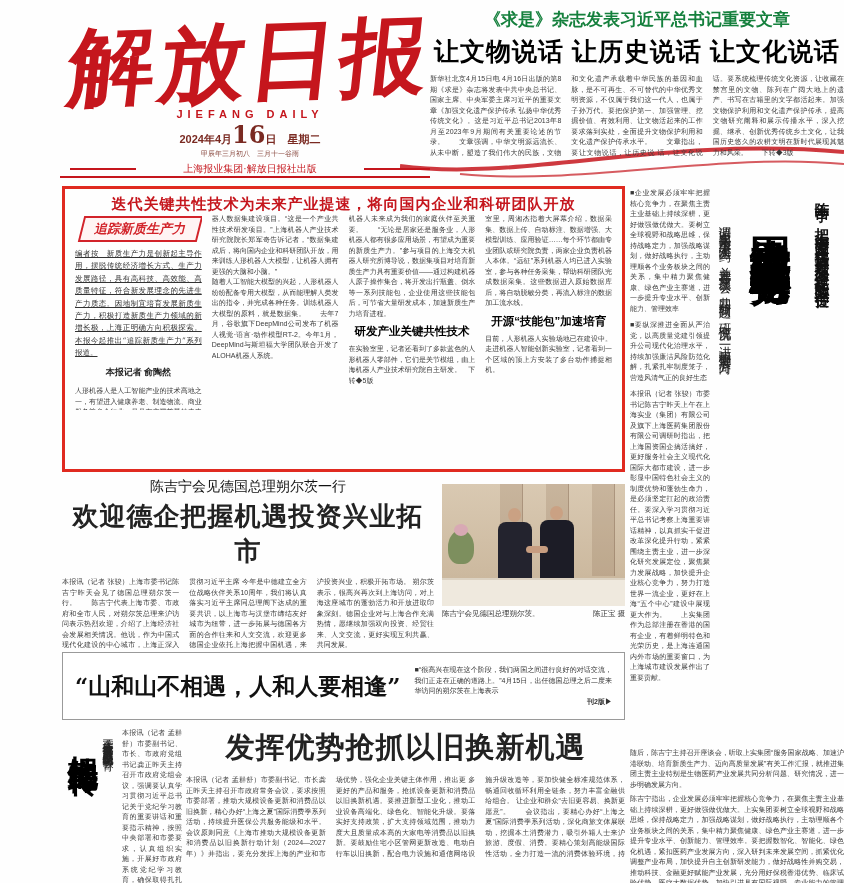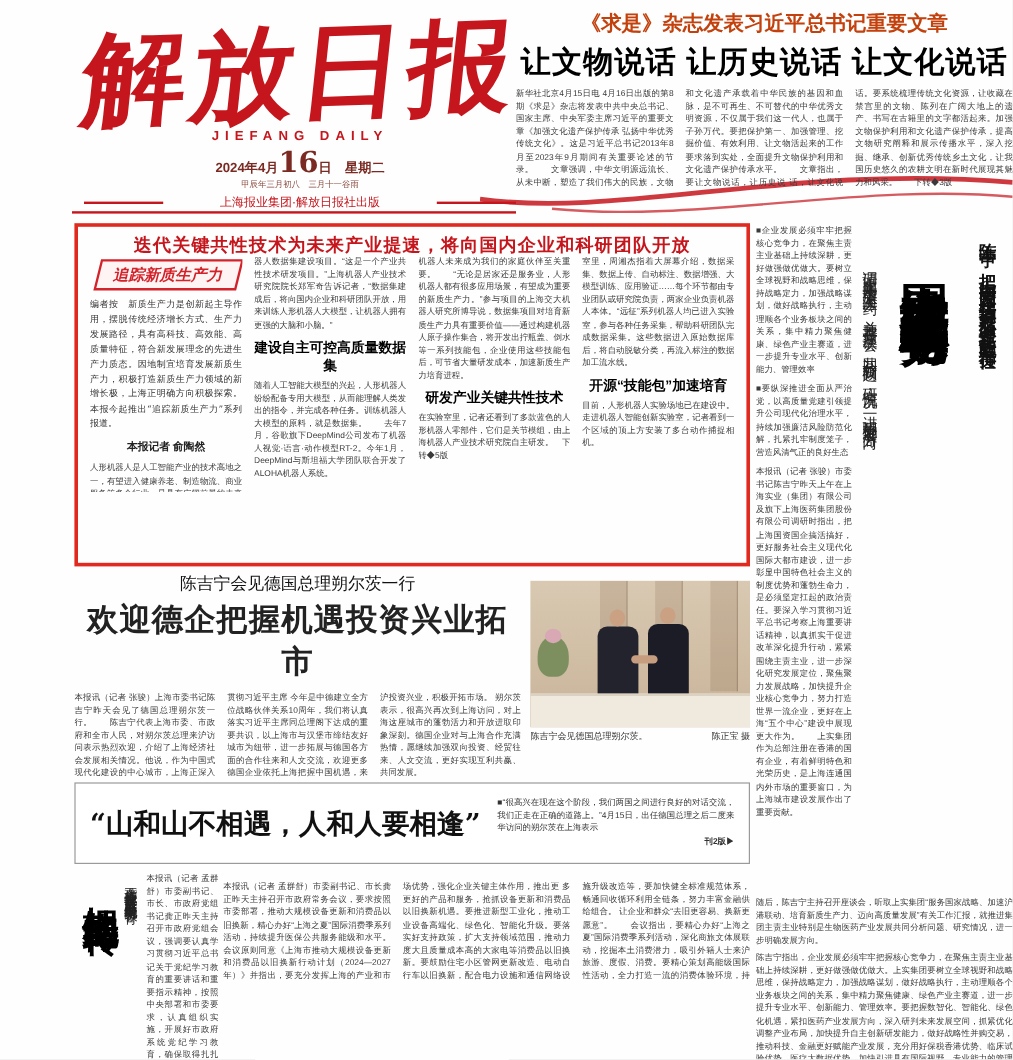--- a/index.html
+++ b/index.html
@@ -12,31 +12,31 @@
   #masthead-title{font-family:"DejaVu Serif",serif;font-weight:bold;color:#c5161d;
       font-size:86px;letter-spacing:4px;transform:skewX(-8deg) rotate(-2deg);line-height:1;}
   #masthead-en{color:#c5161d;font-size:11px;letter-spacing:5px;font-weight:bold;text-align:center;}
   .dateline{color:#7a2a22;font-size:11px;font-weight:bold;text-align:center;}
   .dateday{font-size:24px;font-family:"DejaVu Serif",serif;}
   .lunar{color:#8a4a40;font-size:7px;text-align:center;}
   .issue{color:#7a2a22;font-size:10px;font-weight:bold;text-align:center;}
   .publisher{color:#c5161d;font-size:10px;text-align:center;display:flex;align-items:center;justify-content:center;gap:8px;}
   .pubrule{height:2px;background:#c5161d;flex:1;}
   
-  .t-eyebrow{font-size:17px;font-weight:bold;text-align:center;color:#c2410c;}
+  .t-eyebrow{font-size:17px;font-weight:bold;text-align:center;color:#15803d;}
   .t-head{font-size:25px;font-weight:bold;text-align:center;color:#000;letter-spacing:1px;margin-top:4px;}
   
   #robot-box{border:3px solid #e02a20;box-sizing:border-box;padding:6px 10px 8px;}
   .box-eyebrow{color:#c5161d;font-size:15px;font-weight:bold;text-align:center;letter-spacing:1px;}
   .box-head{color:#000;font-size:39px;font-weight:bold;text-align:center;letter-spacing:1px;margin:4px 0 8px;}
   .boxcols{display:flex;gap:10px;height:196px;overflow:hidden;}
   .boxcol{flex:1;overflow:hidden;}
   .tag{display:inline-block;border:2px solid #d2232a;color:#d2232a;font-weight:bold;font-size:13px;
        padding:2px 12px;transform:skewX(-14deg);margin:2px 0 6px 6px;background:#fff4f4;}
-  .editor-note{font-family:"DejaVu Serif",serif;font-size:7.5px;line-height:1.65;text-align:justify;color:#333;}
+  .editor-note{font-family:"DejaVu Serif",serif;font-size:7.5px;line-height:1.65;text-align:justify;color:#333;text-decoration:underline;}
   .byline{text-align:center;font-weight:bold;font-size:9px;margin:7px 0;font-family:Liberation Serif, serif;}
   .subhead{font-size:11.5px;font-weight:bold;text-align:center;margin:5px 0;color:#000;}
   
   .vert{writing-mode:vertical-rl;text-orientation:upright;}
   #v-kicker{font-size:14.5px;font-weight:bold;letter-spacing:3px;color:#111;}
   #v-headline{font-size:41px;font-weight:bold;letter-spacing:2px;color:#000;}
   #v-sub{font-size:12.5px;letter-spacing:2px;color:#222;}
   
   .g-eyebrow{font-size:14px;text-align:center;color:#111;}
   .g-head{font-size:26px;font-weight:bold;text-align:center;letter-spacing:1px;margin-top:3px;}
@@ -100,21 +100,20 @@
     <div class="box-eyebrow">迭代关键共性技术为未来产业提速，将向国内企业和科研团队开放</div>
     <div class="boxcols">
       <div class="boxcol">
         <span class="tag">追踪新质生产力</span>
         <div class="editor-note">编者按　新质生产力是创新起主导作用，摆脱传统经济增长方式、生产力发展路径，具有高科技、高效能、高质量特征，符合新发展理念的先进生产力质态。因地制宜培育发展新质生产力，积极打造新质生产力领域的新增长极，上海正明确方向积极探索。本报今起推出“追踪新质生产力”系列报道。</div>
         <div class="byline">本报记者 俞陶然</div>
         <div class="tiny">人形机器人是人工智能产业的技术高地之一，有望进入健康养老、制造物流、商业服务等多个行业，是具有广阔前景的未来产业。记者近日获悉，上海已启动人形机</div>
       </div>
       <div class="boxcol">
         <div class="tiny">器人数据集建设项目。“这是一个产业共性技术研发项目。”上海机器人产业技术研究院院长郑军奇告诉记者，“数据集建成后，将向国内企业和科研团队开放，用来训练人形机器人大模型，让机器人拥有更强的大脑和小脑。”</div>
-        <div class="subhead">建设自主可控高质量数据集</div>
         <div class="tiny">随着人工智能大模型的兴起，人形机器人纷纷配备专用大模型，从而能理解人类发出的指令，并完成各种任务。训练机器人大模型的原料，就是数据集。　　去年7月，谷歌旗下DeepMind公司发布了机器人视觉·语言·动作模型RT-2。今年1月，DeepMind与斯坦福大学团队联合开发了ALOHA机器人系统。</div>
       </div>
       <div class="boxcol">
         <div class="tiny">机器人未来成为我们的家庭伙伴至关重要。　　“无论是居家还是服务业，人形机器人都有很多应用场景，有望成为重要的新质生产力。”参与项目的上海交大机器人研究所博导说，数据集项目对培育新质生产力具有重要价值——通过构建机器人原子操作集合，将开发出拧瓶盖、倒水等一系列技能包，企业使用这些技能包后，可节省大量研发成本，加速新质生产力培育进程。</div>
         <div class="subhead">研发产业关键共性技术</div>
         <div class="tiny">在实验室里，记者还看到了多款蓝色的人形机器人零部件，它们是关节模组，由上海机器人产业技术研究院自主研发。　下转◆5版</div>
       </div>
       <div class="boxcol">
         <div class="tiny">室里，周湘杰指着大屏幕介绍，数据采集、数据上传、自动标注、数据增强、大模型训练、应用验证……每个环节都由专业团队或研究院负责，两家企业负责机器人本体。“远征”系列机器人均已进入实验室，参与各种任务采集，帮助科研团队完成数据采集。这些数据进入原始数据库后，将自动脱敏分类，再流入标注的数据加工流水线。</div>
         <div class="subhead">开源“技能包”加速培育</div>
@@ -177,20 +176,21 @@
     </div>
   </div>
 
   <div class="abs" style="left:62px;top:728px;width:120px;height:155px;overflow:hidden;">
     <div id="bl-head" class="abs vert" style="left:0;top:4px;height:200px;">把铁的纪律转</div>
     <div id="bl-sub" class="abs vert" style="left:38px;top:2px;height:200px;">龚正主持会议部署开展市政府系统党纪学习教育</div>
     <div class="tiny abs" style="left:60px;top:0;width:60px;height:200px;">本报讯（记者 孟群舒）市委副书记、市长、市政府党组书记龚正昨天主持召开市政府党组会议，强调要认真学习贯彻习近平总书记关于党纪学习教育的重要讲话和重要指示精神，按照中央部署和市委要求，认真组织实施，开展好市政府系统党纪学习教育，确保取得扎扎实实的成效。　　会议指出，要切实提高政治站位，深刻认识</div>
   </div>
 
   <div class="abs" style="left:186px;top:728px;width:439px;height:155px;overflow:hidden;">
+    <div class="b-head">发挥优势抢抓以旧换新机遇</div>
     <div class="tiny tinycols3" style="margin-top:7px;height:92px;overflow:hidden;">
       <span>本报讯（记者 孟群舒）市委副书记、市长龚正昨天主持召开市政府常务会议，要求按照市委部署，推动大规模设备更新和消费品以旧换新，精心办好“上海之夏”国际消费季系列活动，持续提升医保公共服务能级和水平。　　会议原则同意《上海市推动大规模设备更新和消费品以旧换新行动计划（2024—2027年）》并指出，要充分发挥上海的产业和市场优势，强化企业关键主体作用，推出更</span>
       <span>多更好的产品和服务，抢抓设备更新和消费品以旧换新机遇。要推进新型工业化，推动工业设备高端化、绿色化、智能化升级。要落实好支持政策，扩大支持领域范围，推动力度大且质量成本高的大家电等消费品以旧换新。要鼓励住宅小区管网更新改造、电动自行车以旧换新，配合电力设施和通信网络设施升级改造等，要加快健全标准规范体系，畅通回收循环利用全链条，努力丰富金融供给组合。</span>
       <span>让企业和群众“去旧更容易、换新更愿意”。　　会议指出，要精心办好“上海之夏”国际消费季系列活动，深化商旅文体展联动，挖掘本土消费潜力，吸引外籍人士来沪旅游、度假、消费。要精心策划高能级国际性活动，全力打造一流的消费体验环境，持续优化高品质服务环境，为外籍人士来沪提供便捷服务，持续开展高水平对外推介，将上海打造成中国入境旅游第一站，联动长三角规划推广系列文旅路线和产品。　下转◆5版</span>
     </div>
   </div>
 
 </div>
 
 </body></html>

